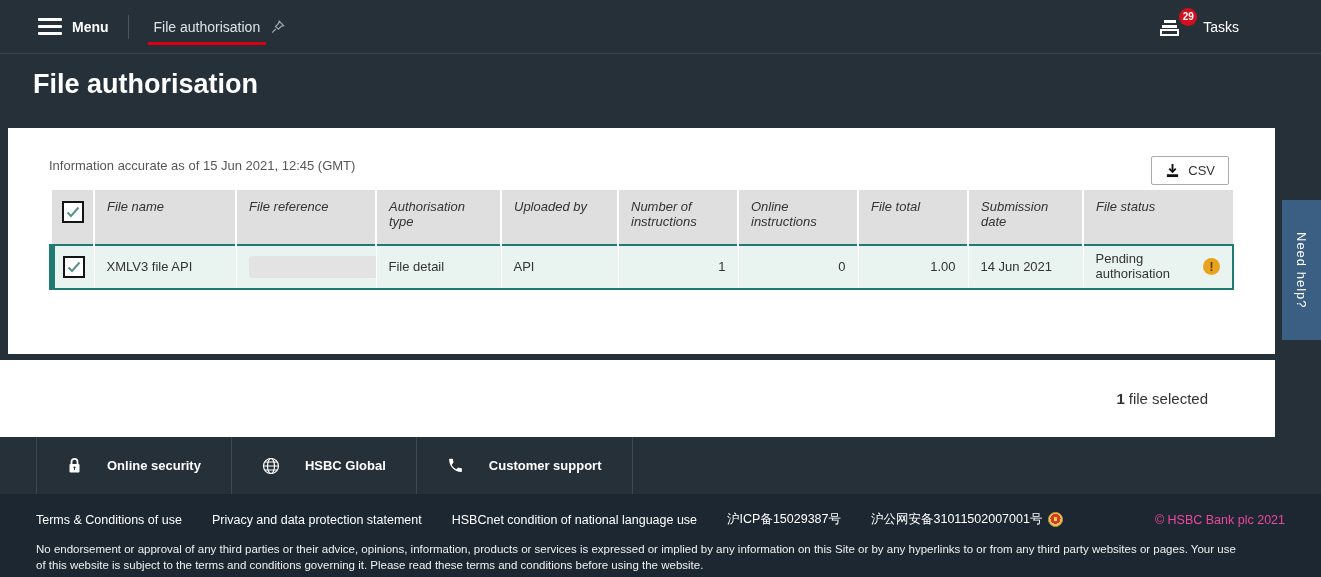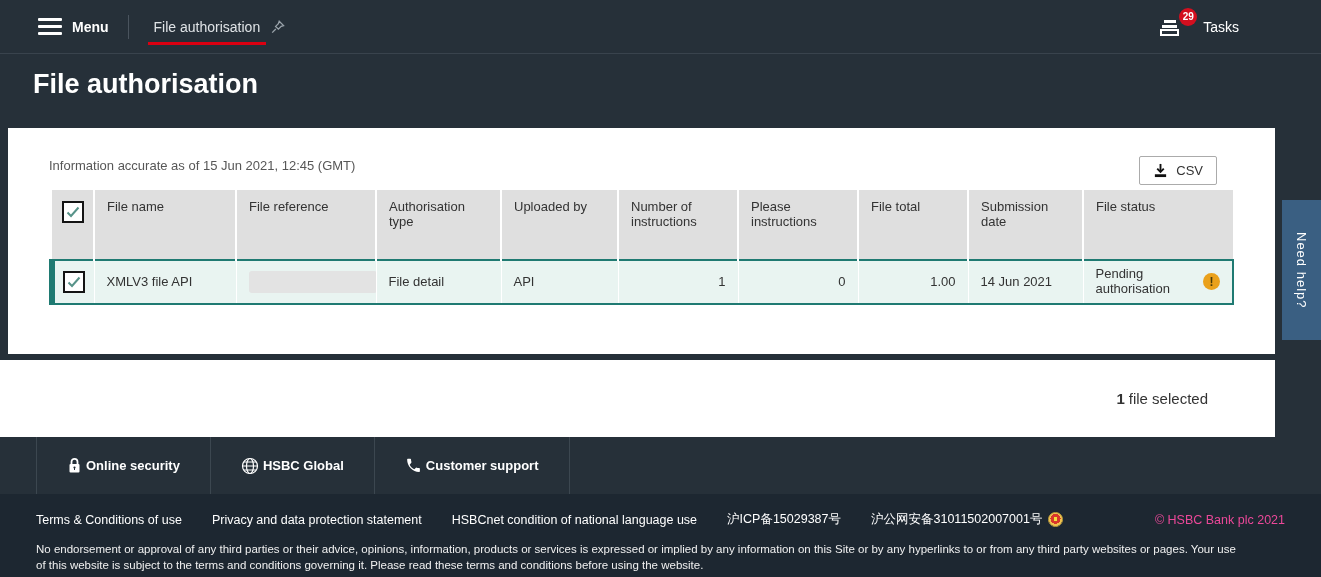--- a/index.html
+++ b/index.html
@@ -38,29 +38,29 @@
   .title-area { background:#263039; padding:15px 0 0 33px; height:74px; }
   .page-title { color:#fff; font-size:27px; font-weight:bold; }
   
   .card {
     background:#fff; margin-left:8px; width:1267px; height:226px; position:relative;
   }
   .card-header { padding:24px 46px 0 41px; }
   .card-heading { font-size:18px; color:#333; font-weight:normal; }
   .card-subheading { font-size:13px; color:#575757; margin-top:6px; }
   .csv-button {
-    position:absolute; top:28px; right:58px; background:#fff; border:1px solid #ababab;
+    position:absolute; top:28px; right:46px; background:#fff; border:1px solid #ababab;
     border-radius:2px; display:flex; align-items:center; gap:8px; padding:6px 13px;
     font-size:13px; color:#333; cursor:pointer;
   }
   
   table { border-collapse:collapse; table-layout:fixed; width:1181px; margin:17px 0 0 41px; font-size:13px; }
   th {
     background:#dfdfdf; text-align:left; font-weight:normal; color:#333;
-    padding:9px 12px; vertical-align:top; border-right:2px solid #fff; height:70px;
+    padding:9px 12px; vertical-align:top; border-right:2px solid #fff; height:55px;font-style:italic;
   }
   th:last-child { border-right:none; }
   th.num, td.num { text-align:right; }
   td {
     padding:6px 12px; color:#333; background:#e9f4f1; height:42px;
     border-top:2px solid #1f7a72; border-bottom:2px solid #1f7a72; border-right:1px solid #fff;
   }
   tr.selected td:first-child { border-left:6px solid #1f7a72; }
   tr.selected td:last-child { border-right:2px solid #1f7a72; }
   .checkbox {
@@ -90,21 +90,21 @@
   }
   .selected-info { font-size:15px; color:#333; margin-right:20px; }
   .selected-count { font-weight:bold; margin-right:4px; }
   .review-button {
     background:#db0011; color:#fff; border:none; border-radius:3px; font-size:14px; font-weight:bold;
     padding:0 24px; height:42px; cursor:pointer; font-family:"Liberation Sans", sans-serif;
   }
   
   .footer-top { background:#263039; height:57px; display:flex; align-items:stretch; padding-left:36px; }
   .footer-top-item {
-    display:flex; align-items:center; gap:4px; padding:0 30px; border-left:1px solid #3c4750;
+    display:flex; align-items:center; gap:25px; padding:0 30px; border-left:1px solid #3c4750;
     color:#fff; font-size:13px; font-weight:bold; cursor:pointer;
   }
   .footer-top-item:last-of-type { border-right:1px solid #3c4750; }
   .footer-bottom { background:#1d2731; height:93px; padding:17px 36px 0 36px; }
   .footer-links { display:flex; align-items:center; gap:30px; }
   .footer-link { color:#fff; font-size:12.5px; cursor:pointer; white-space:nowrap; }
   .badge-wrap { display:flex; align-items:center; gap:6px; }
   .police-badge-icon {
     width:15px; height:15px; border-radius:50%; flex:none;
     background:radial-gradient(circle at 50% 45%, #f0e03a 0 20%, #d8372b 20% 52%, #f0c44f 52% 72%, #27406e 72% 100%);
@@ -194,21 +194,21 @@
             <svg width="14" height="12" viewBox="0 0 14 12">
                 <path d="M1.5 6.5 L5 10 L12.5 1.5" stroke="#579389" stroke-width="2" fill="none"></path>
               </svg>
           </div>
         </th>
         <th>File name</th>
         <th>File reference</th>
         <th>Authorisation type</th>
         <th>Uploaded by</th>
         <th>Number of instructions</th>
-        <th>Please instructions</th>
+        <th>Online instructions</th>
         <th>File total</th>
         <th>Submission date</th>
         <th>File status</th>
       </tr>
     </thead>
     <tbody>
       <tr class="selected">
         <td style="padding:6px 8px;">
           <div class="checkbox">
             <svg width="14" height="12" viewBox="0 0 14 12">

